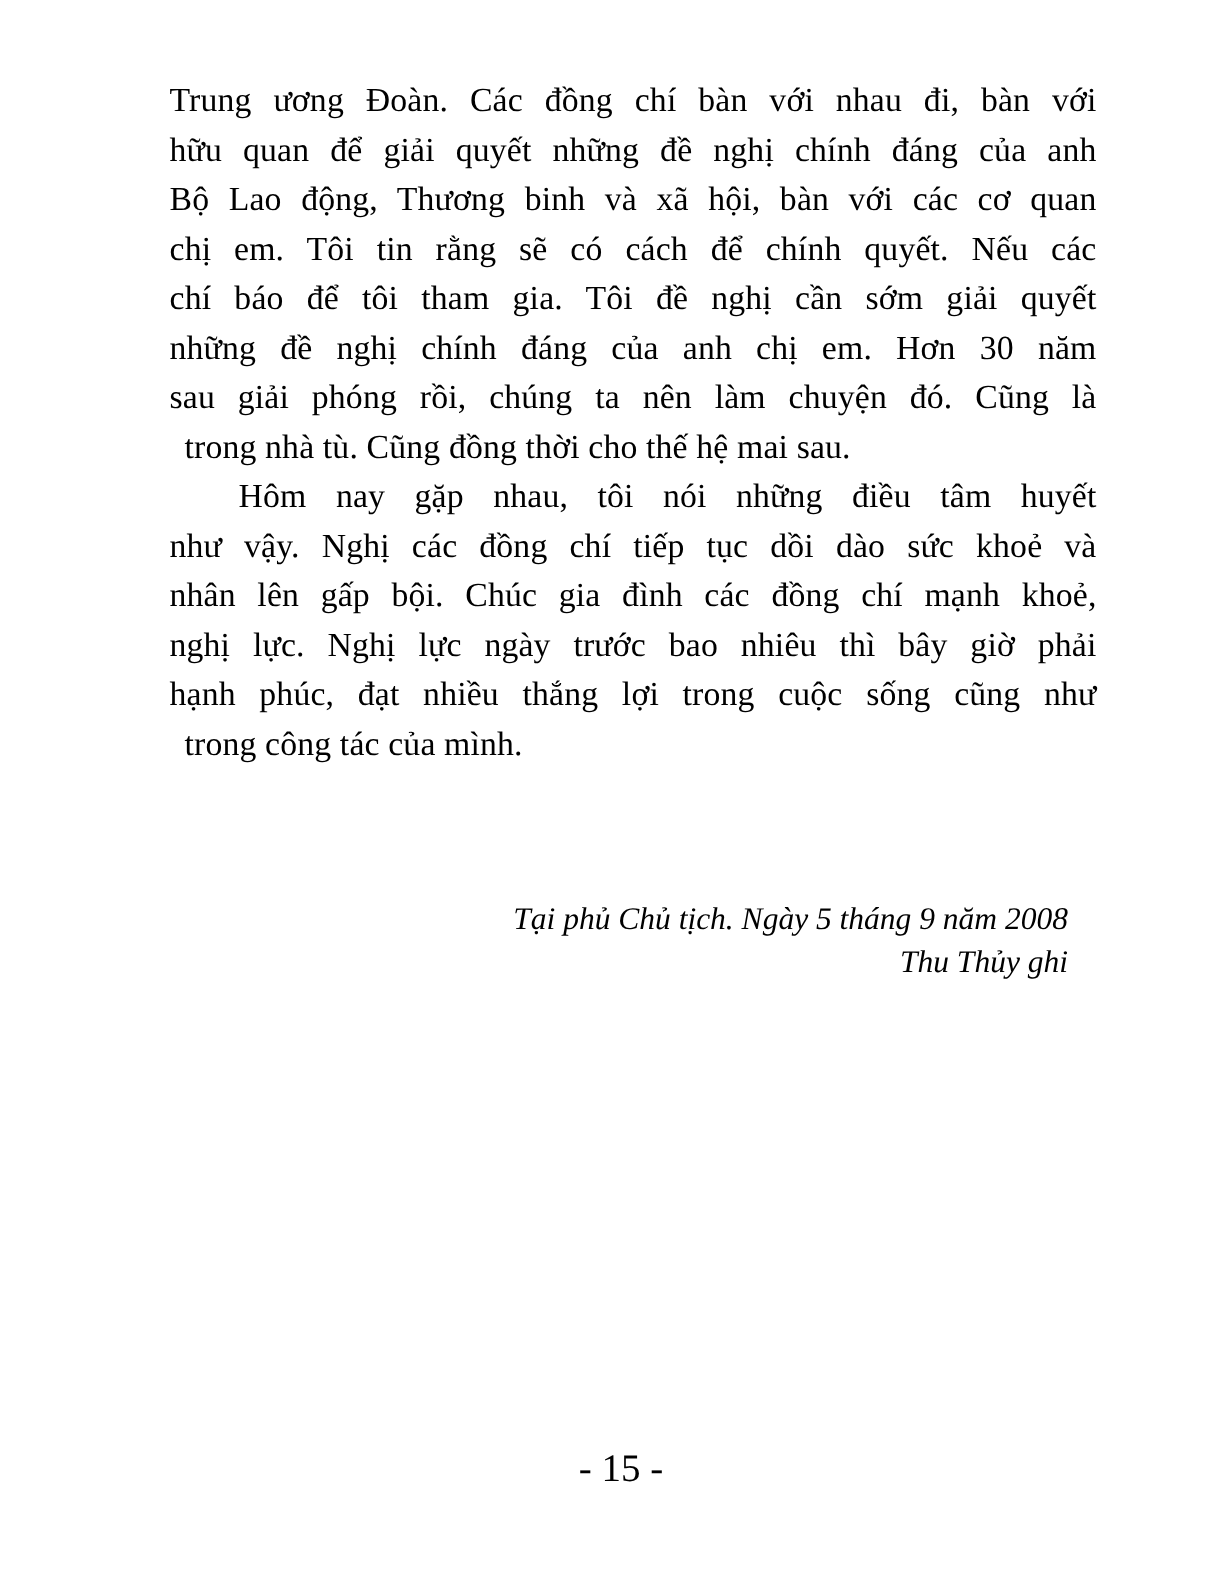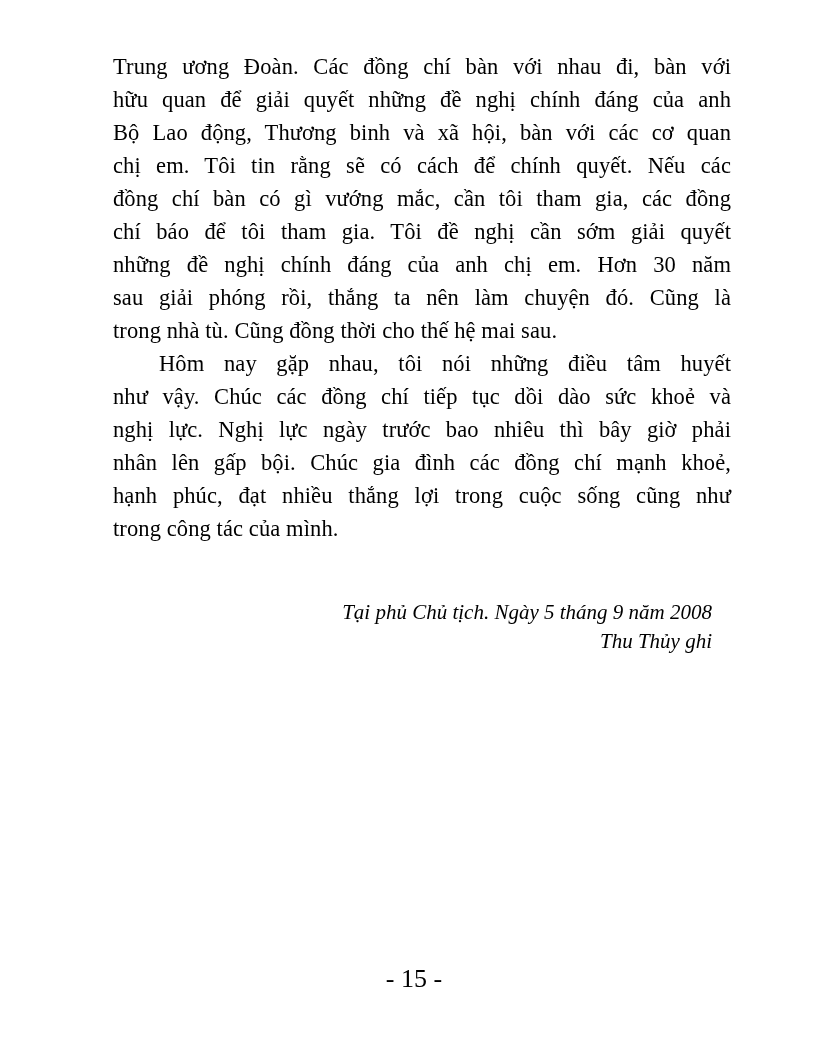--- a/index.html
+++ b/index.html
@@ -28,20 +28,21 @@
   }
   .para { margin: 0; padding: 0; }
   .jline {
     text-align: justify;
     text-align-last: justify;
     white-space: normal;
     height: 33px;
   }
   .para .jline:last-child {
     text-align-last: left;
+    margin-left: 10px;
   }
   .para.indent-first .jline:first-child {
     text-indent: 46px;
   }
   .signature {
     position: absolute;
     top: 598px;
     right: 116px;
     left: 98px;
     text-align: right;
@@ -63,31 +64,30 @@
 <body>
 
 <div class="page">
 
   <div class="body-text">
     <div class="para">
         <div class="jline">Trung ương Đoàn. Các đồng chí bàn với nhau đi, bàn với</div>
         <div class="jline">hữu quan để giải quyết những đề nghị chính đáng của anh</div>
         <div class="jline">Bộ Lao động, Thương binh và xã hội, bàn với các cơ quan</div>
         <div class="jline">chị em. Tôi tin rằng sẽ có cách để chính quyết. Nếu các</div>
-        <div class="jline">đồng chí bàn có gì vướng mắc, cần tôi tham gia, các đồng</div>
         <div class="jline">chí báo để tôi tham gia. Tôi đề nghị cần sớm giải quyết</div>
         <div class="jline">những đề nghị chính đáng của anh chị em. Hơn 30 năm</div>
-        <div class="jline">sau giải phóng rồi, thắng ta nên làm chuyện đó. Cũng là</div>
+        <div class="jline">sau giải phóng rồi, chúng ta nên làm chuyện đó. Cũng là</div>
         <div class="jline">trong nhà tù. Cũng đồng thời cho thế hệ mai sau.</div>
       </div>
     <div class="para indent-first">
         <div class="jline">Hôm nay gặp nhau, tôi nói những điều tâm huyết</div>
-        <div class="jline">như vậy. Chúc các đồng chí tiếp tục dồi dào sức khoẻ và</div>
+        <div class="jline">như vậy. Nghị các đồng chí tiếp tục dồi dào sức khoẻ và</div>
+        <div class="jline">nhân lên gấp bội. Chúc gia đình các đồng chí mạnh khoẻ,</div>
         <div class="jline">nghị lực. Nghị lực ngày trước bao nhiêu thì bây giờ phải</div>
-        <div class="jline">nhân lên gấp bội. Chúc gia đình các đồng chí mạnh khoẻ,</div>
         <div class="jline">hạnh phúc, đạt nhiều thắng lợi trong cuộc sống cũng như</div>
         <div class="jline">trong công tác của mình.</div>
       </div>
   </div>
 
   <div class="signature">
     <div>Tại phủ Chủ tịch. Ngày 5 tháng 9 năm 2008</div>
     <div>Thu Thủy ghi</div>
   </div>
 

